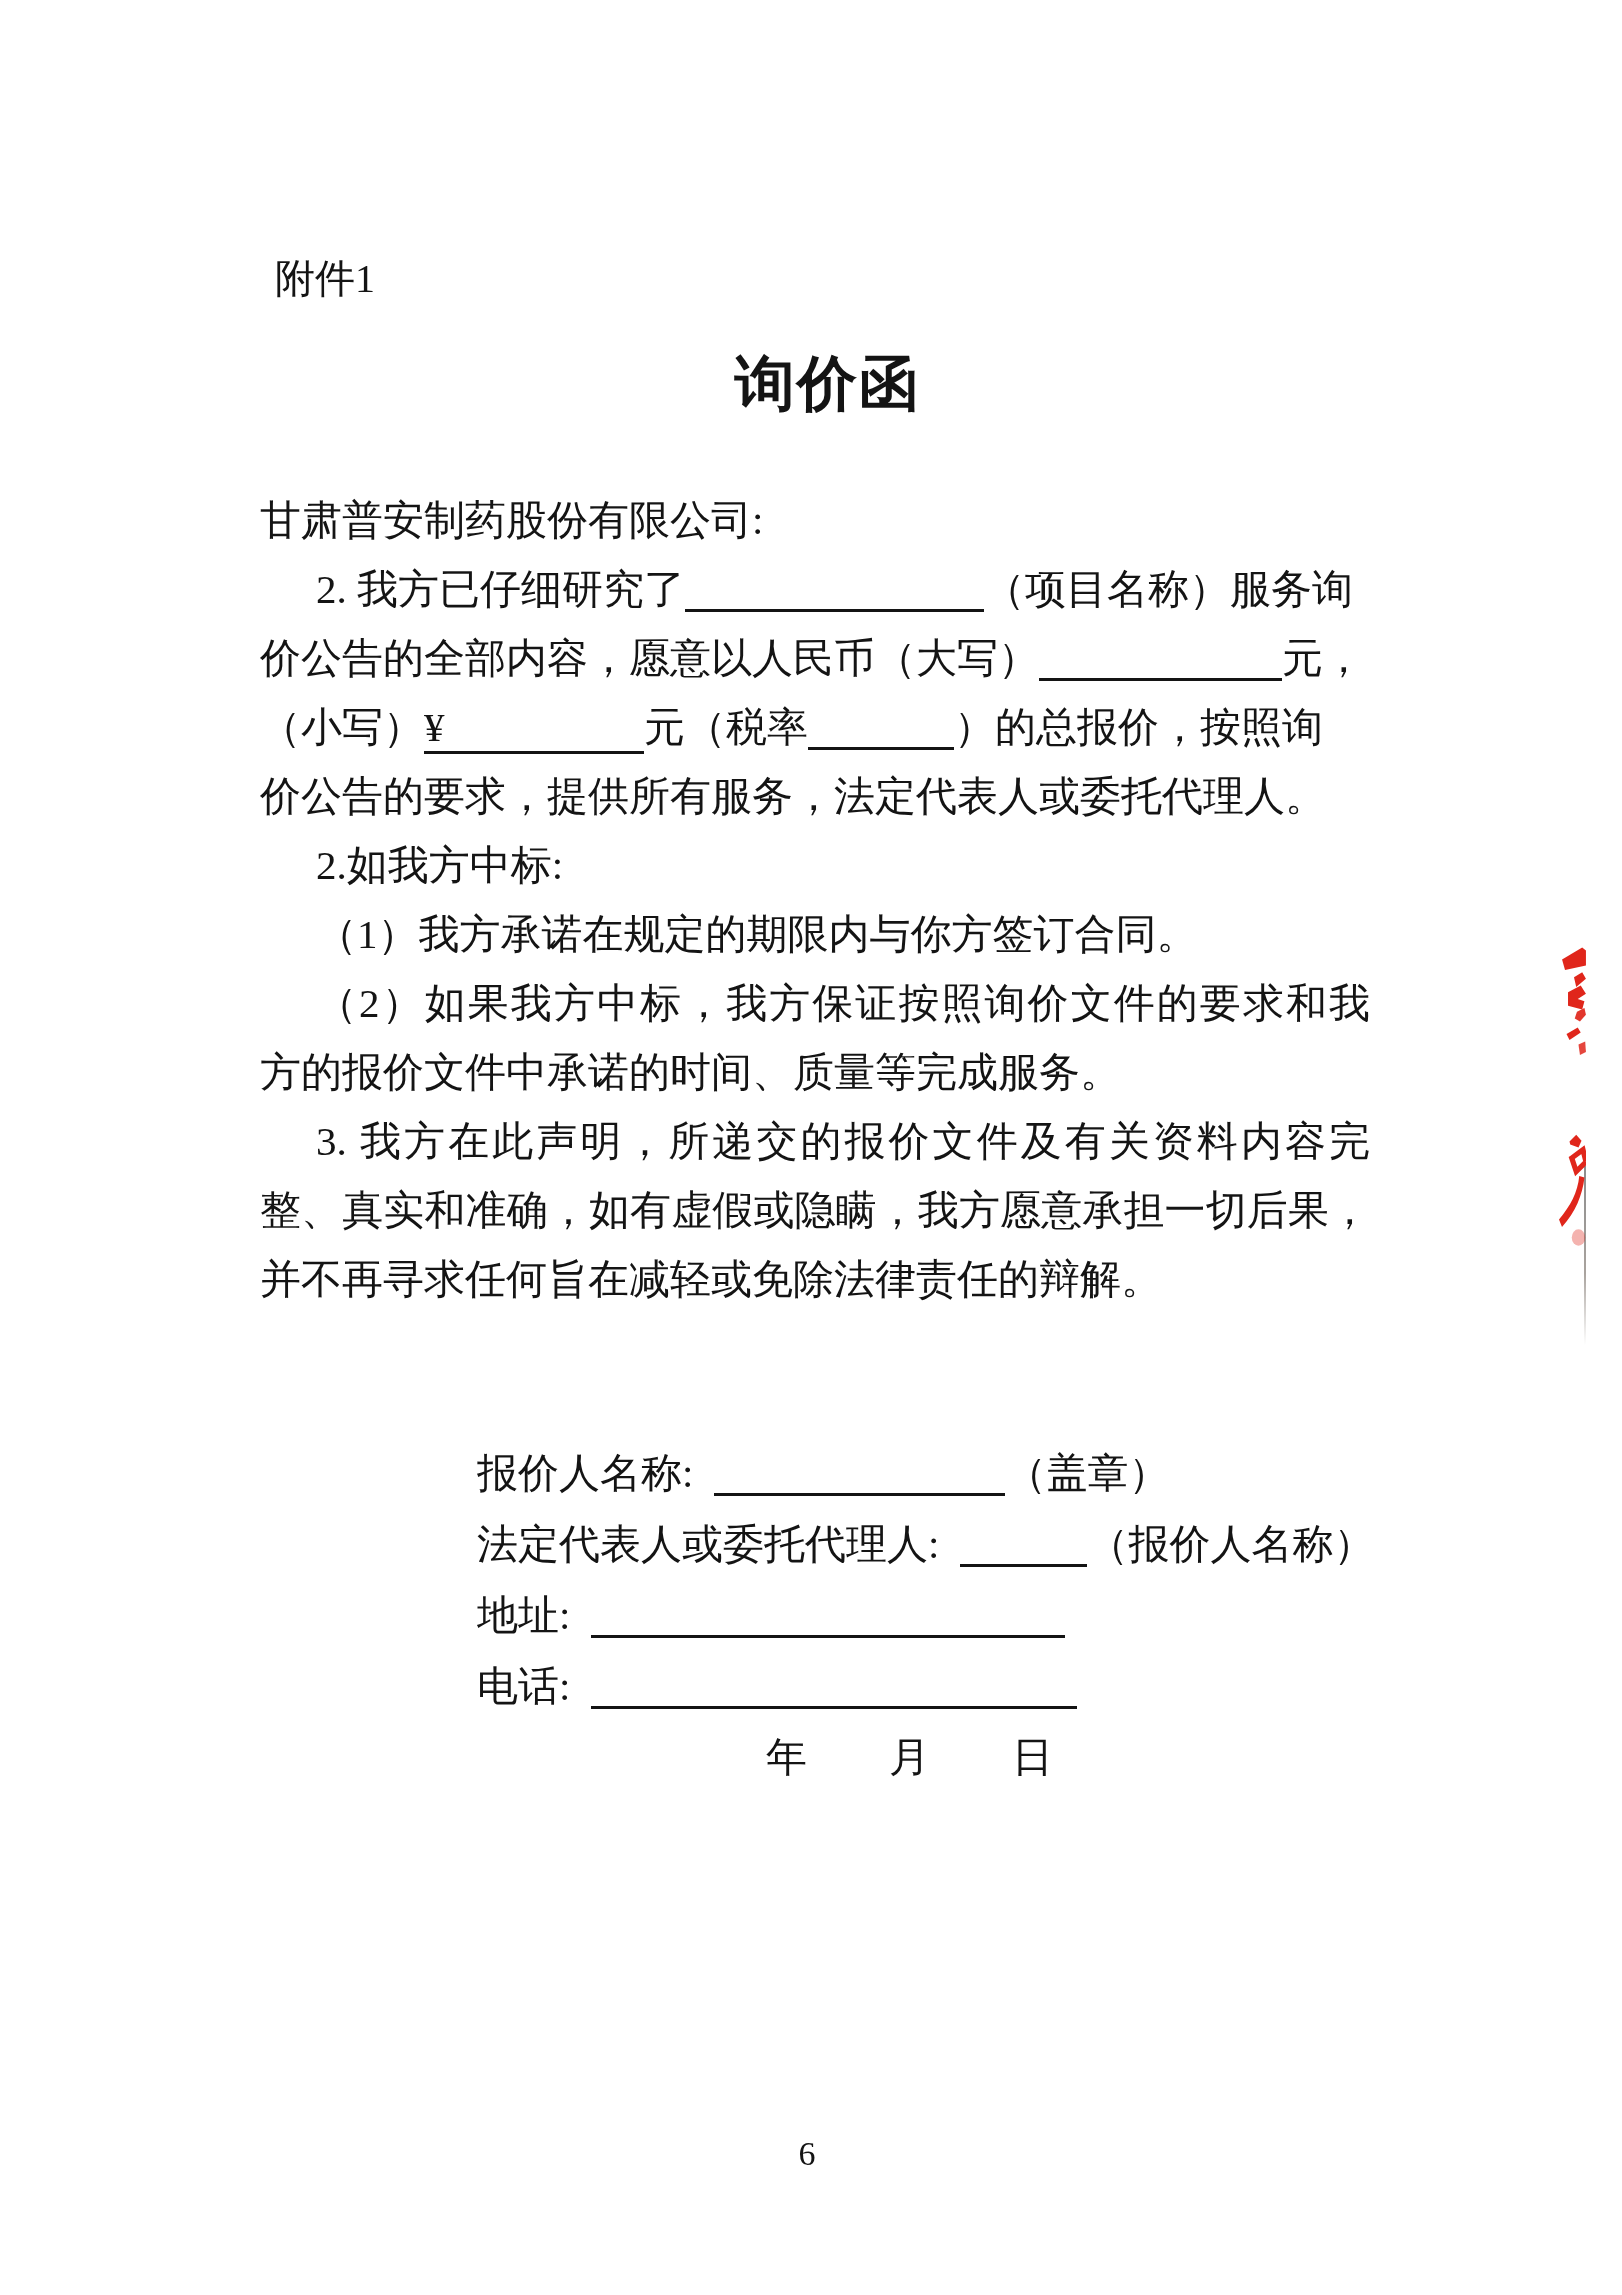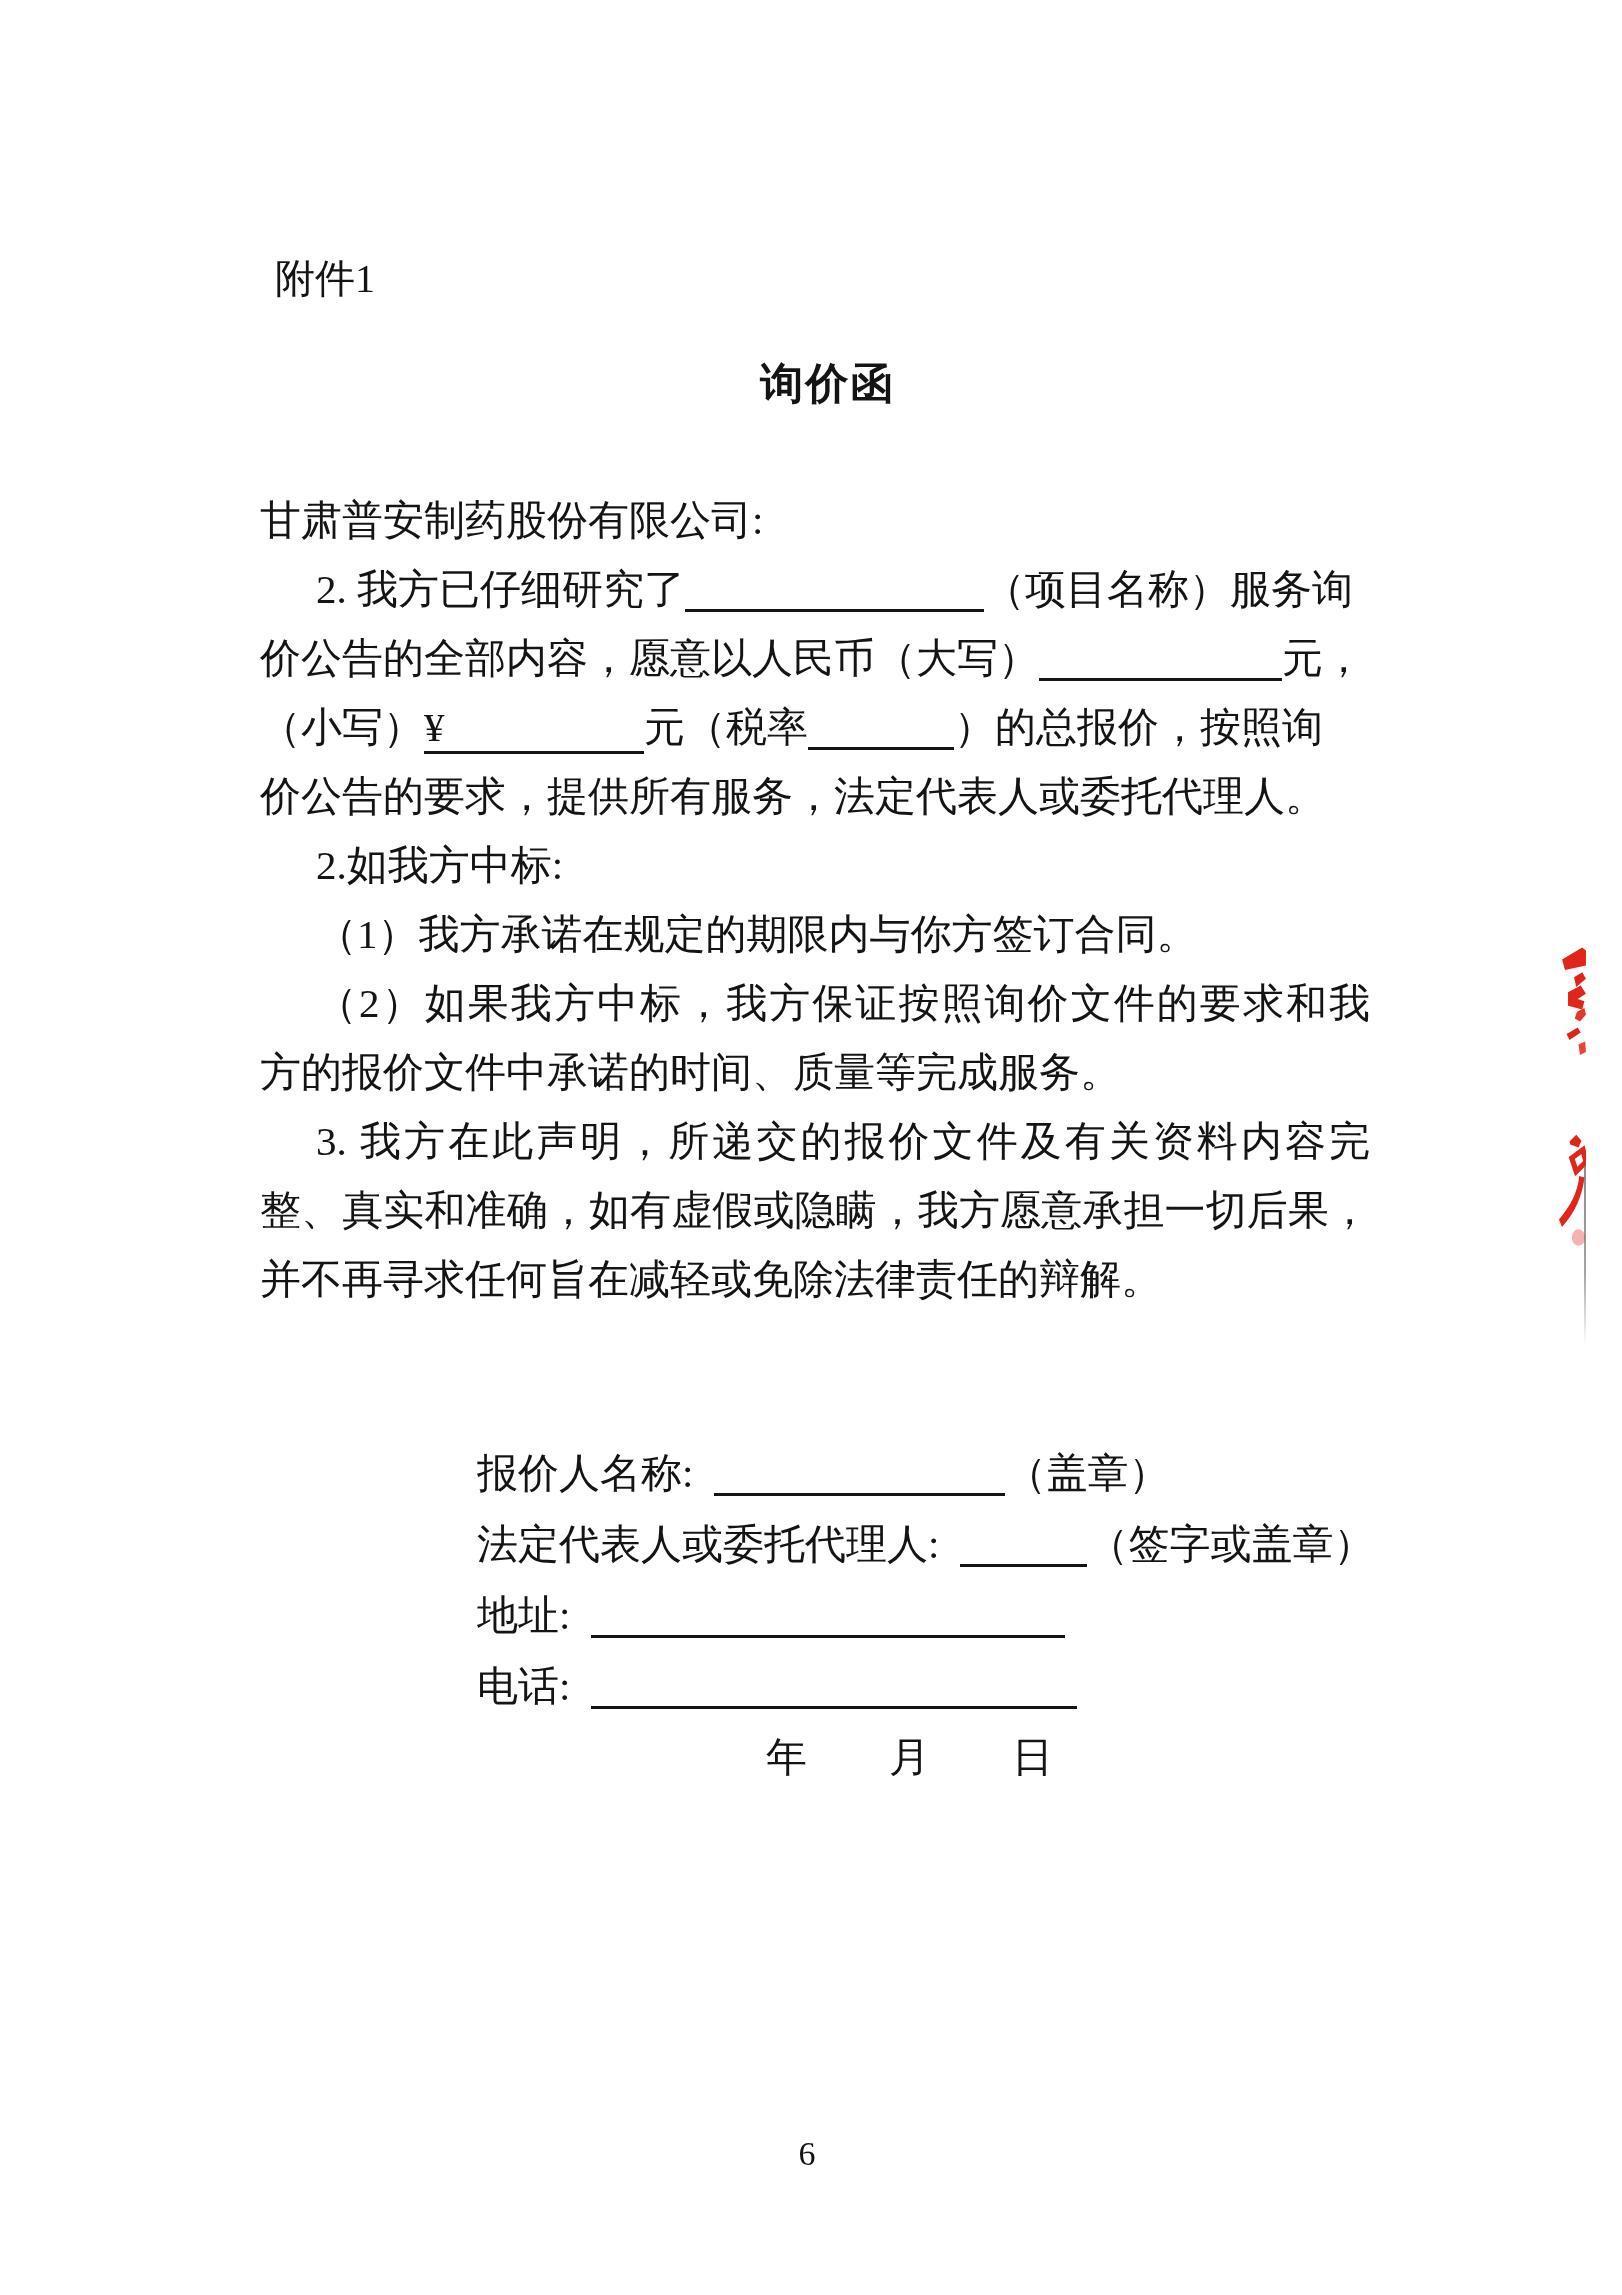--- a/index.html
+++ b/index.html
@@ -12,21 +12,21 @@
     overflow:hidden;
     padding-left:28px;
   }
   .attach{
     position:absolute;left:275px;top:253px;
     font-size:40px;line-height:52px;white-space:nowrap;
   }
   .title{
     position:absolute;left:273px;top:345px;width:1110px;
     margin:0;text-align:center;
-    font-size:43px;line-height:78px;font-weight:bold;
+    font-size:60px;line-height:78px;font-weight:bold;
     letter-spacing:2.2px;white-space:nowrap;
   }
   .body{
     position:absolute;left:260px;top:486px;width:1110px;
     font-size:41px;
   }
   .bl{height:69px;line-height:69px;white-space:nowrap;}
   .jst{white-space:normal;text-align:justify;text-align-last:justify;word-break:break-all;overflow:hidden;}
   .ind{padding-left:56px;}
   .ublank{
@@ -108,21 +108,21 @@
 
     <div class="bl">并不再寻求任何旨在减轻或免除法律责任的辩解。</div>
 
   </div>
 
   <div class="sig" style="top:1439px;">
     <span>报价人名称:</span><span class="sig-gap"></span><span class="ublank w390"></span><span>（盖章）</span>
   </div>
 
   <div class="sig" style="top:1510px;">
-    <span>法定代表人或委托代理人:</span><span class="sig-gap"></span><span class="ublank w170"></span><span>（签字或盖章）</span>
+    <span>法定代表人或委托代理人:</span><span class="sig-gap"></span><span class="ublank w170"></span><span>（报价人名称）</span>
   </div>
 
   <div class="sig" style="top:1581px;">
     <span>地址:</span><span class="sig-gap"></span><span class="ublank w635"></span>
   </div>
 
   <div class="sig" style="top:1652px;">
     <span>电话:</span><span class="sig-gap"></span><span class="ublank w650"></span>
   </div>
 

